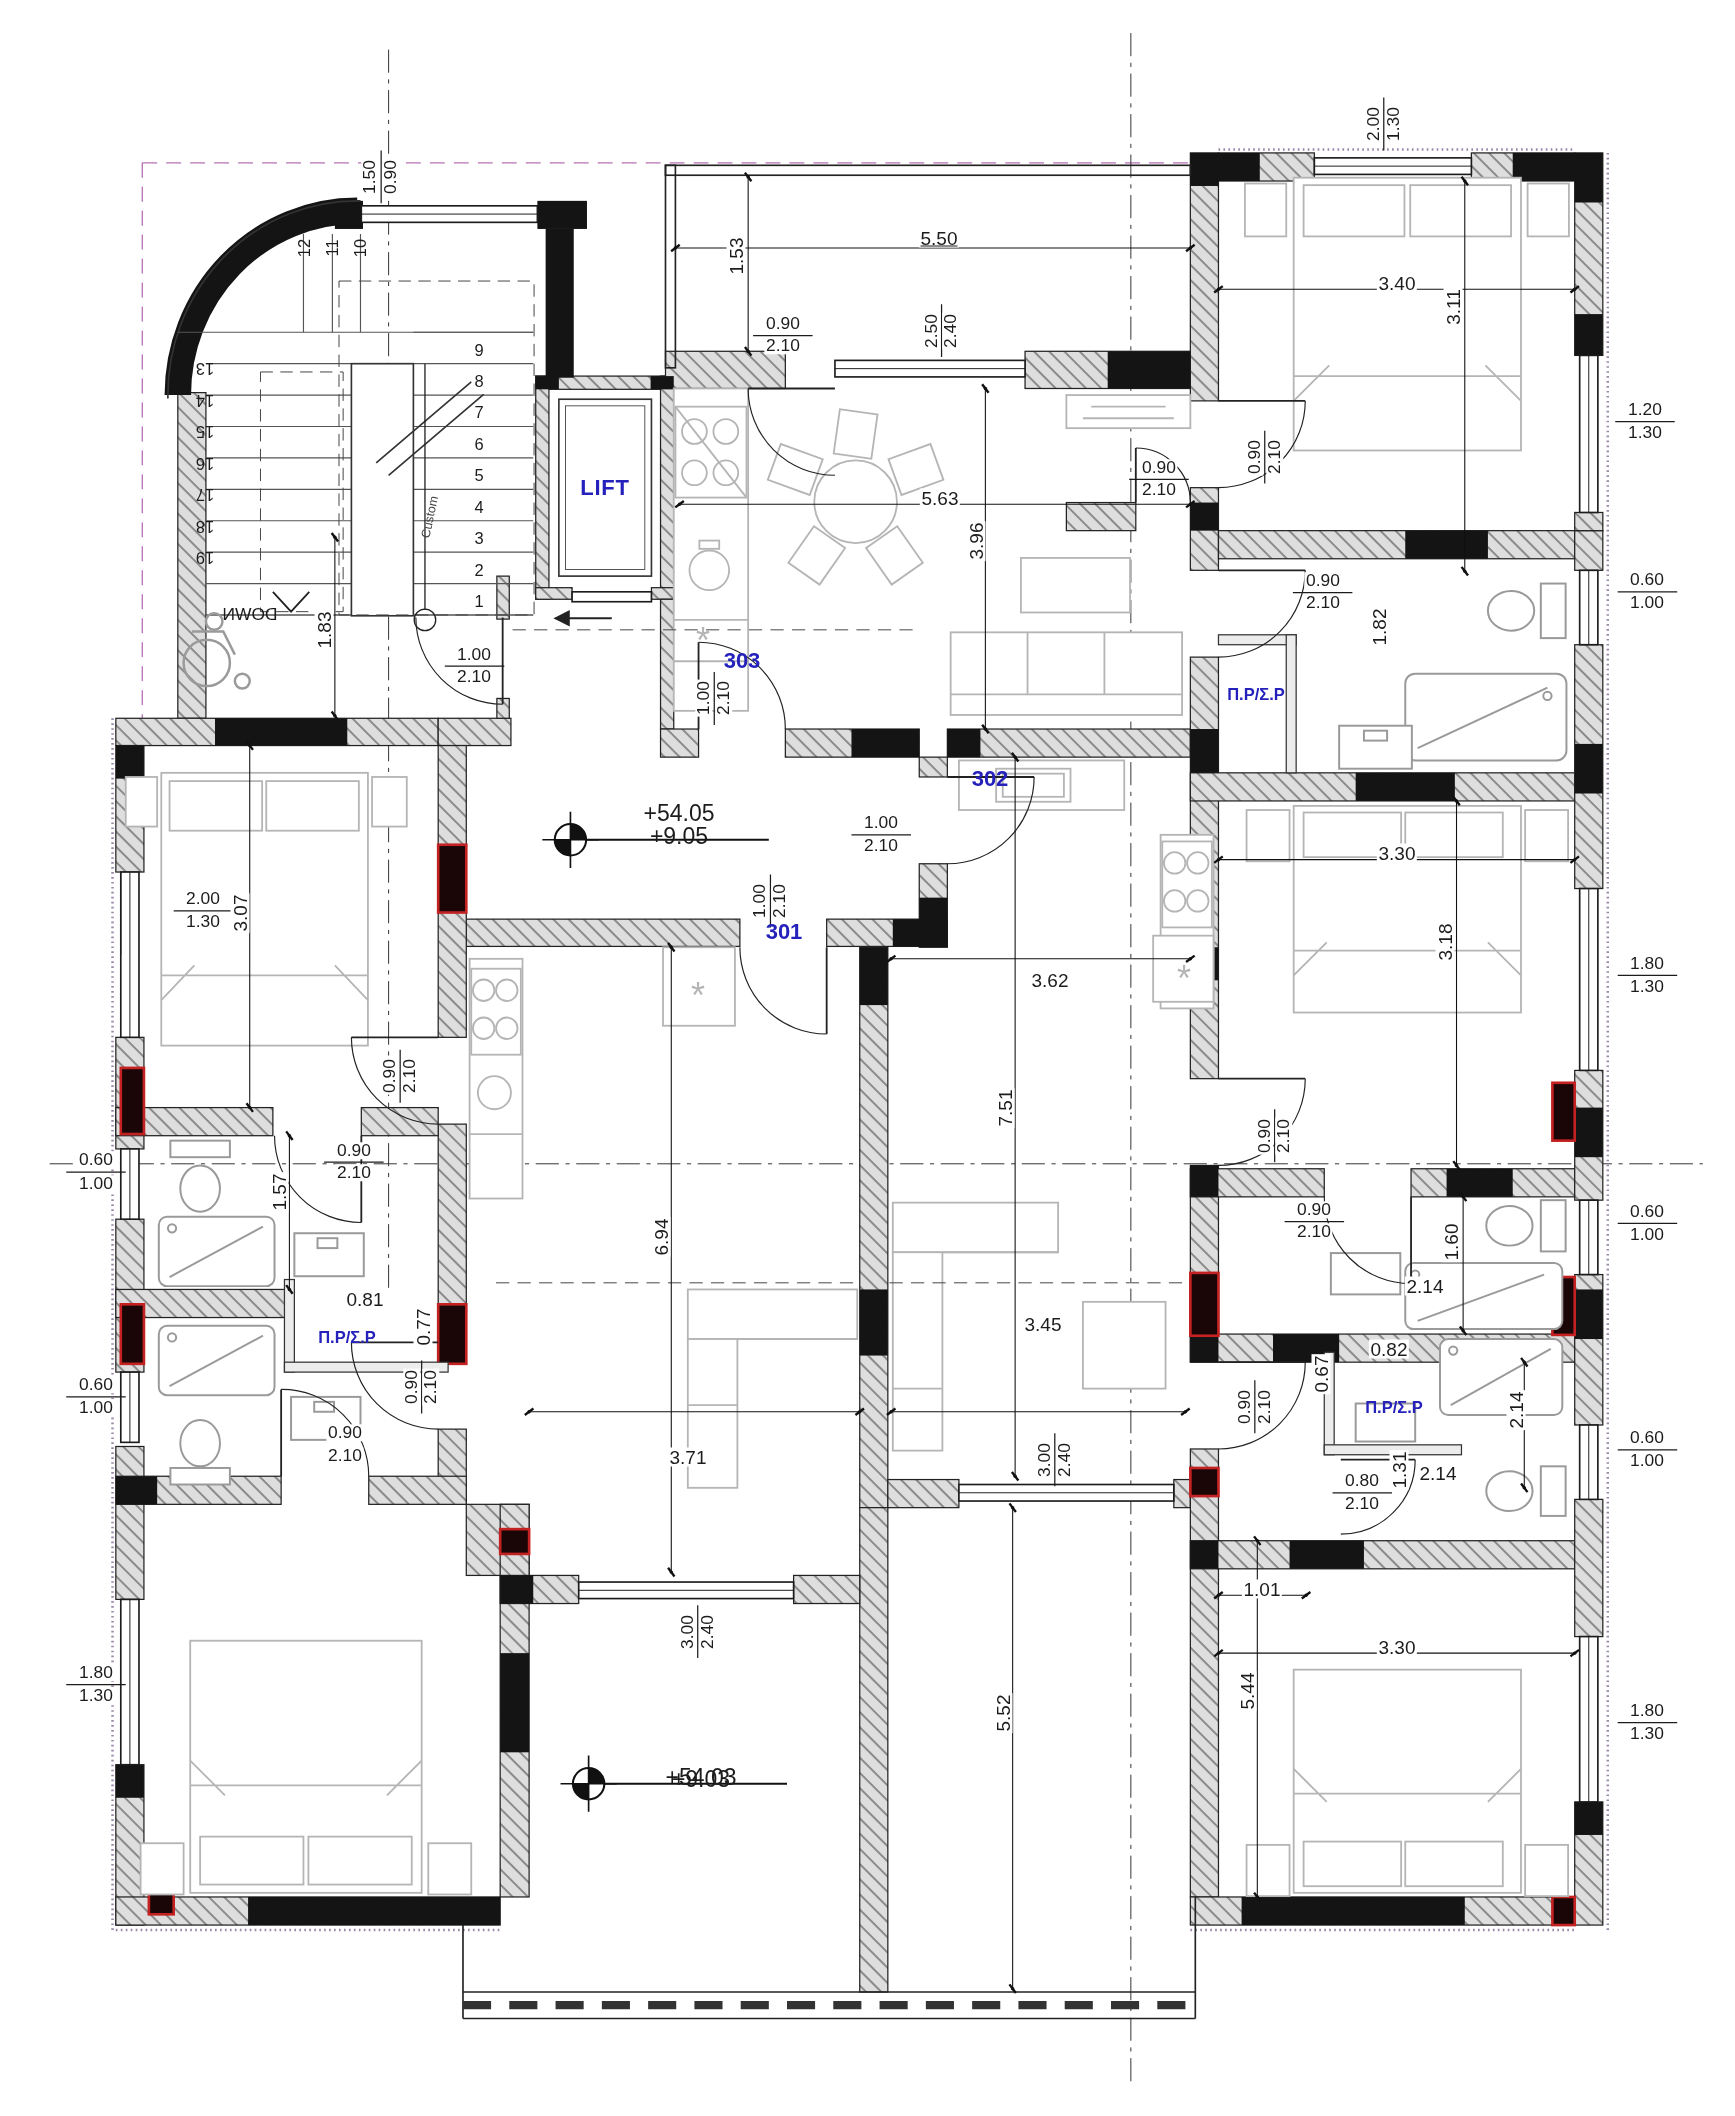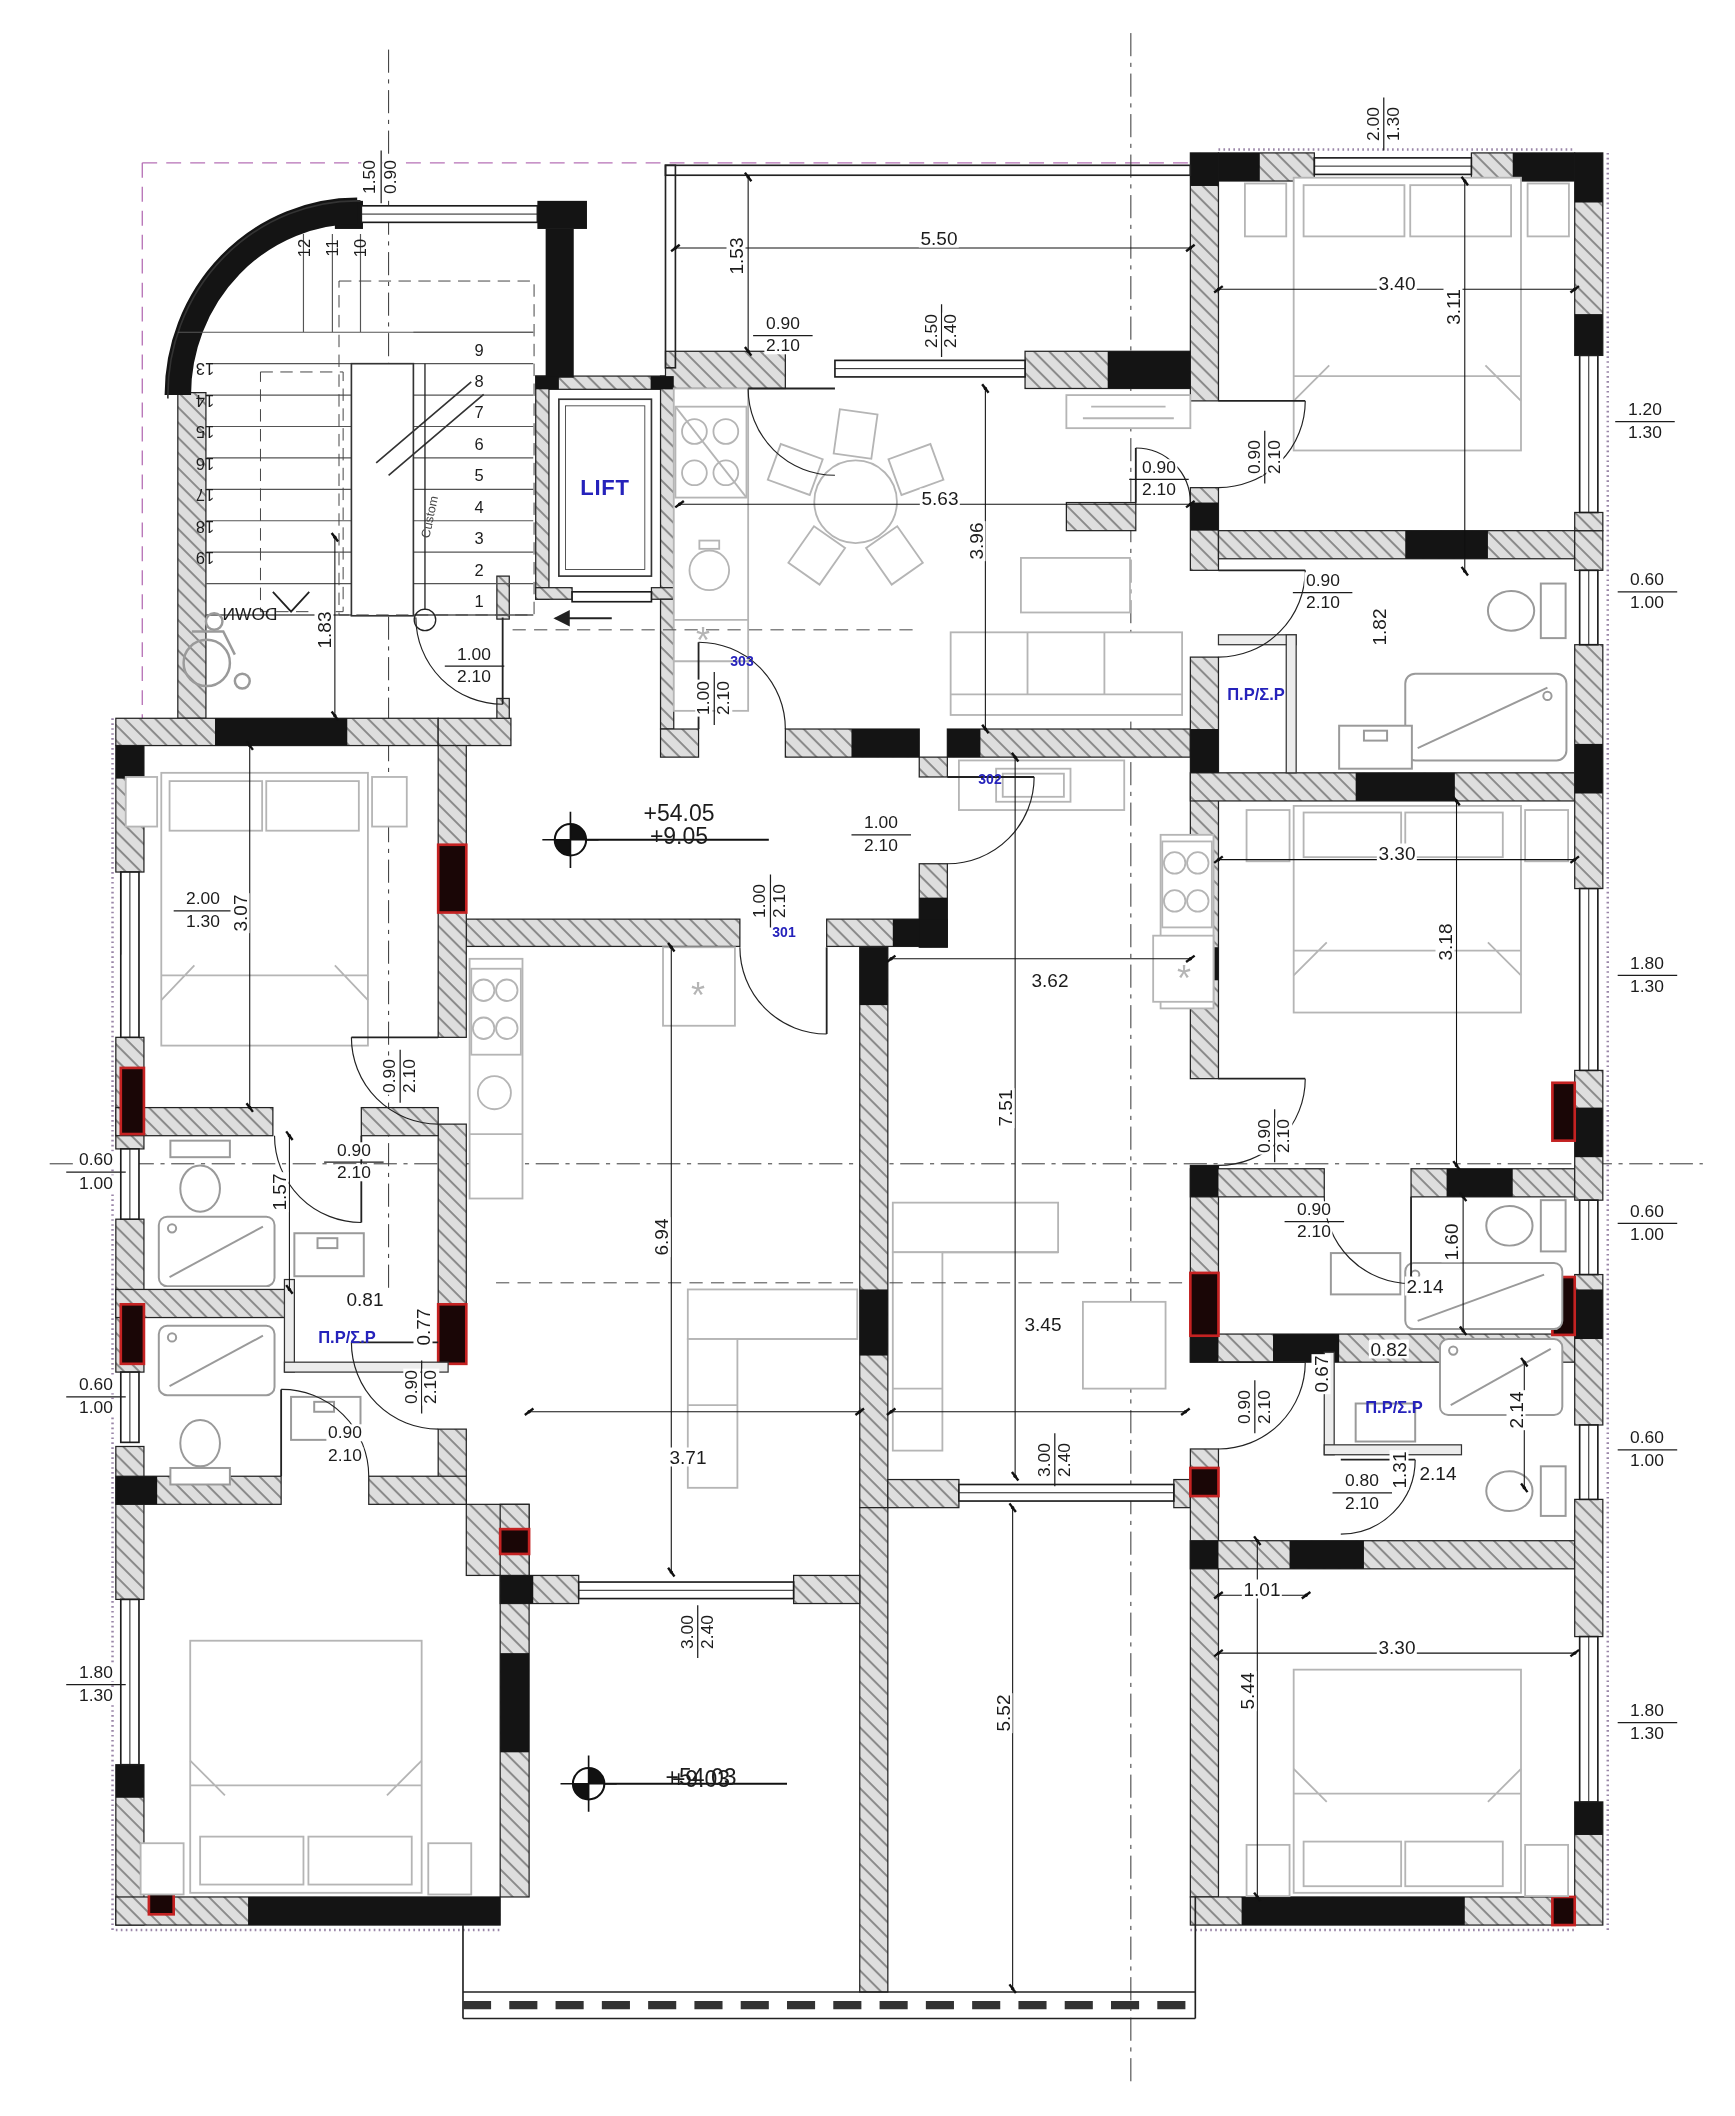--- a/index.html
+++ b/index.html
@@ -3,21 +3,21 @@
 <meta charset="utf-8">
 <style>
   html,body{margin:0;padding:0;background:#fff;}
   #plan{position:relative;width:1736px;height:2116px;background:#ffffff;
         font-family:"Liberation Sans",sans-serif;overflow:hidden;}
   #plan svg{position:absolute;left:0;top:0;}
   .lb{position:absolute;white-space:nowrap;color:#1c1c1c;background:#fff;padding:0 1.7px;line-height:1;}
   .dim{font-size:19px;}
   .fr{font-size:17.4px;}
   .blue{color:#2522bb;font-weight:bold;font-size:16.5px;background:transparent;}
-  .room{color:#2522bb;font-weight:bold;font-size:14px;background:transparent;}
+  .room{color:#2522bb;font-weight:bold;font-size:22px;background:transparent;}
   .lvl{font-size:23px;background:transparent;}
   .lift{color:#2522bb;font-weight:bold;font-size:22px;letter-spacing:0.8px;background:transparent;}
   .sn{font-size:16.5px;background:transparent;}
   .snm{font-size:16.5px;background:transparent;}
   .down{font-size:17.4px;background:transparent;}
   .cus{font-size:12.4px;color:#444;background:transparent;}
   .star{font-size:36px;color:#b5b5b5;background:transparent;font-weight:400;}
 </style>
 </head>
 <body>
@@ -458,21 +458,21 @@
       <path d="M0,0 L0,19 A19,19 0 0 1 -19,0 Z" fill="#111"></path>
       <path d="M0,-34 V34 M-34,0 H34" stroke="#111" stroke-width="2"></path>
       <path d="M19,0 H240" stroke="#111" stroke-width="2.5"></path>
     </g>
   </g>
 </svg>
 
 <div id="labels">
       <span class="lb fr" style="left: 370px; top: 177px; transform: translate(-50%, -50%) rotate(-90deg);">1.50</span>
       <span class="lb fr" style="left: 391px; top: 177px; transform: translate(-50%, -50%) rotate(-90deg);">0.90</span>
-      <span class="lb dim" style="left: 939px; top: 238px; transform: translate(-50%, -50%);">5.50</span>
+      <span class="lb dim" style="left: 939px; top: 238px; transform: translate(-50%, -50%); text-decoration: underline;">5.50</span>
       <span class="lb dim" style="left: 736px; top: 256px; transform: translate(-50%, -50%) rotate(-90deg);">1.53</span>
       <span class="lb fr" style="left: 932px; top: 331px; transform: translate(-50%, -50%) rotate(-90deg);">2.50</span>
       <span class="lb fr" style="left: 951px; top: 331px; transform: translate(-50%, -50%) rotate(-90deg);">2.40</span>
       <span class="lb fr" style="left: 1374px; top: 124px; transform: translate(-50%, -50%) rotate(-90deg);">2.00</span>
       <span class="lb fr" style="left: 1394px; top: 124px; transform: translate(-50%, -50%) rotate(-90deg);">1.30</span>
       <span class="lb dim" style="left: 1397px; top: 283px; transform: translate(-50%, -50%);">3.40</span>
       <span class="lb dim" style="left: 1453px; top: 307px; transform: translate(-50%, -50%) rotate(-90deg);">3.11</span>
       <span class="lb fr" style="left: 1645px; top: 410px; transform: translate(-50%, -50%);">1.20</span>
       <span class="lb fr" style="left: 1645px; top: 433px; transform: translate(-50%, -50%);">1.30</span>
       <span class="lb fr" style="left: 1255px; top: 457px; transform: translate(-50%, -50%) rotate(-90deg);">0.90</span>

